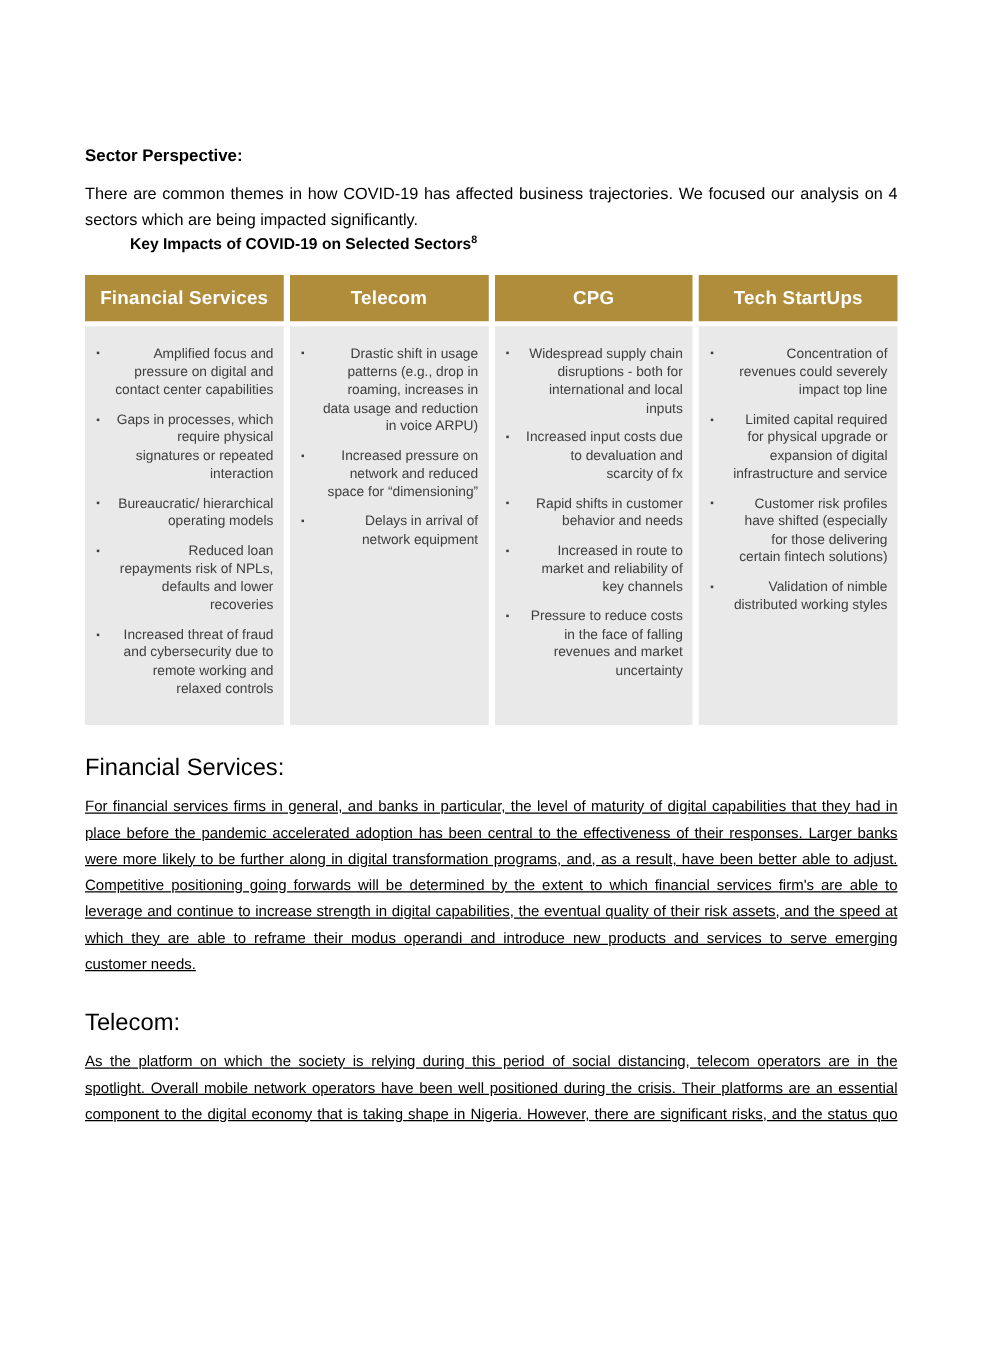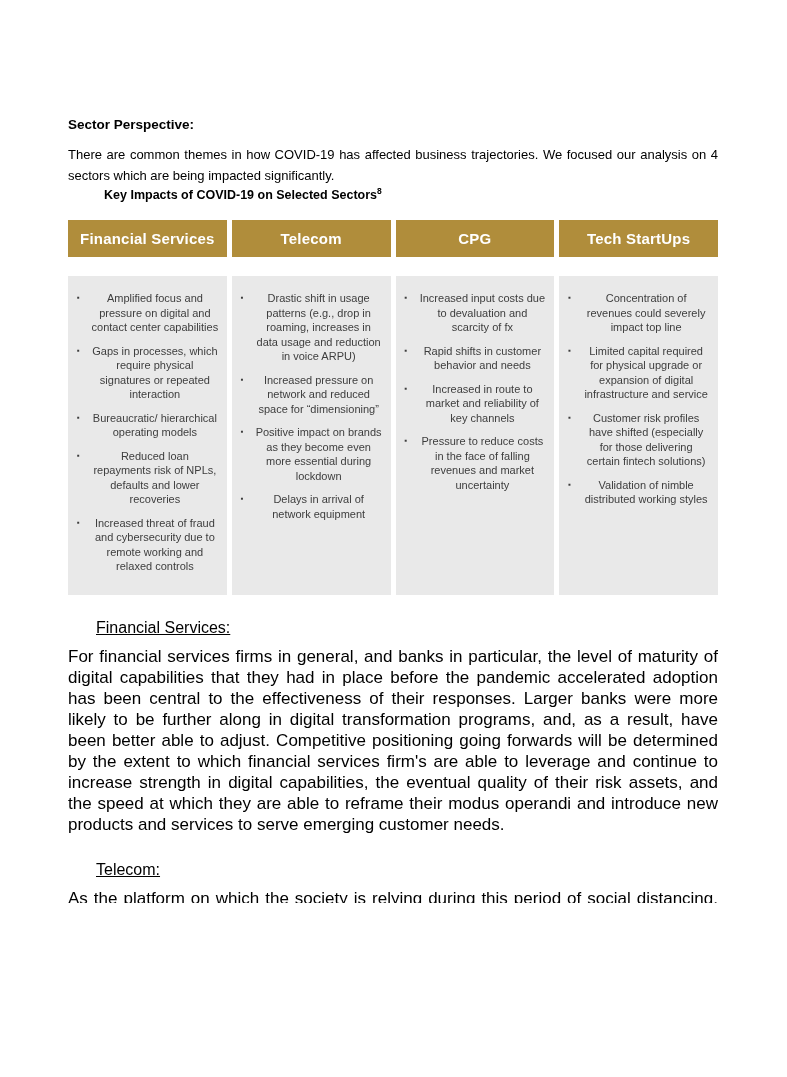--- a/index.html
+++ b/index.html
@@ -38,21 +38,20 @@
   .table-title sup { font-size: 8.5px; }
   .impact-table {
     display: flex;
     gap: 5px;
     margin-top: 18px;
   }
   .impact-col {
     flex: 1 1 0;
     display: flex;
     flex-direction: column;
-    gap: 15px;
   }
   .col-header {
     background: #B08D3B;
     color: #ffffff;
     font-weight: bold;
     font-size: 15px;
     text-align: center;
     height: 37px;
     line-height: 37px;
     letter-spacing: 0.2px;
@@ -67,42 +66,41 @@
   .col-body ul {
     list-style: none;
   }
   .col-body li {
     position: relative;
     padding-left: 17px;
     margin-bottom: 9px;
     font-size: 11px;
     line-height: 14.5px;
     color: #3d3d3d;
-    text-align: center;
+    text-align: right;
   }
   .col-body li::before {
     content: "▪";
     position: absolute;
     left: 3px;
     top: 0;
     font-size: 8px;
     color: #3d3d3d;
   }
   .section-heading {
-    font-size: 16px;
+    font-size: 19px;
     font-weight: normal;
-    text-decoration: underline;
     margin-top: 24px;
-    margin-left: 28px;
   }
   .section-paragraph {
-    font-size: 17px;
+    font-size: 12px;
     line-height: 21px;
     text-align: justify;
     margin-top: 9px;
+    text-decoration: underline;
   }
   .section-paragraph + .section-heading {
     margin-top: 26px;
   }
   .footnote {
     margin-top: 20px;
   }
   .footnote-rule {
     width: 200px;
     border: none;
@@ -147,30 +145,30 @@
           </ul>
         </div>
       </div>
 
       <div class="impact-col">
         <div class="col-header">Telecom</div>
         <div class="col-body">
           <ul>
             <li>Drastic shift in usage patterns (e.g., drop in roaming, increases in data usage and reduction in voice ARPU)</li>
             <li>Increased pressure on network and reduced space for “dimensioning”</li>
-            <li>Positive impact on brands as they become even more essential during lockdown</li>
             <li>Delays in arrival of network equipment</li>
           </ul>
         </div>
       </div>
 
       <div class="impact-col">
         <div class="col-header">CPG</div>
         <div class="col-body">
           <ul>
+            <li>Widespread supply chain disruptions - both for international and local inputs</li>
             <li>Increased input costs due to devaluation and scarcity of fx</li>
             <li>Rapid shifts in customer behavior and needs</li>
             <li>Increased in route to market and reliability of key channels</li>
             <li>Pressure to reduce costs in the face of falling revenues and market uncertainty</li>
           </ul>
         </div>
       </div>
 
       <div class="impact-col">
         <div class="col-header">Tech StartUps</div>

